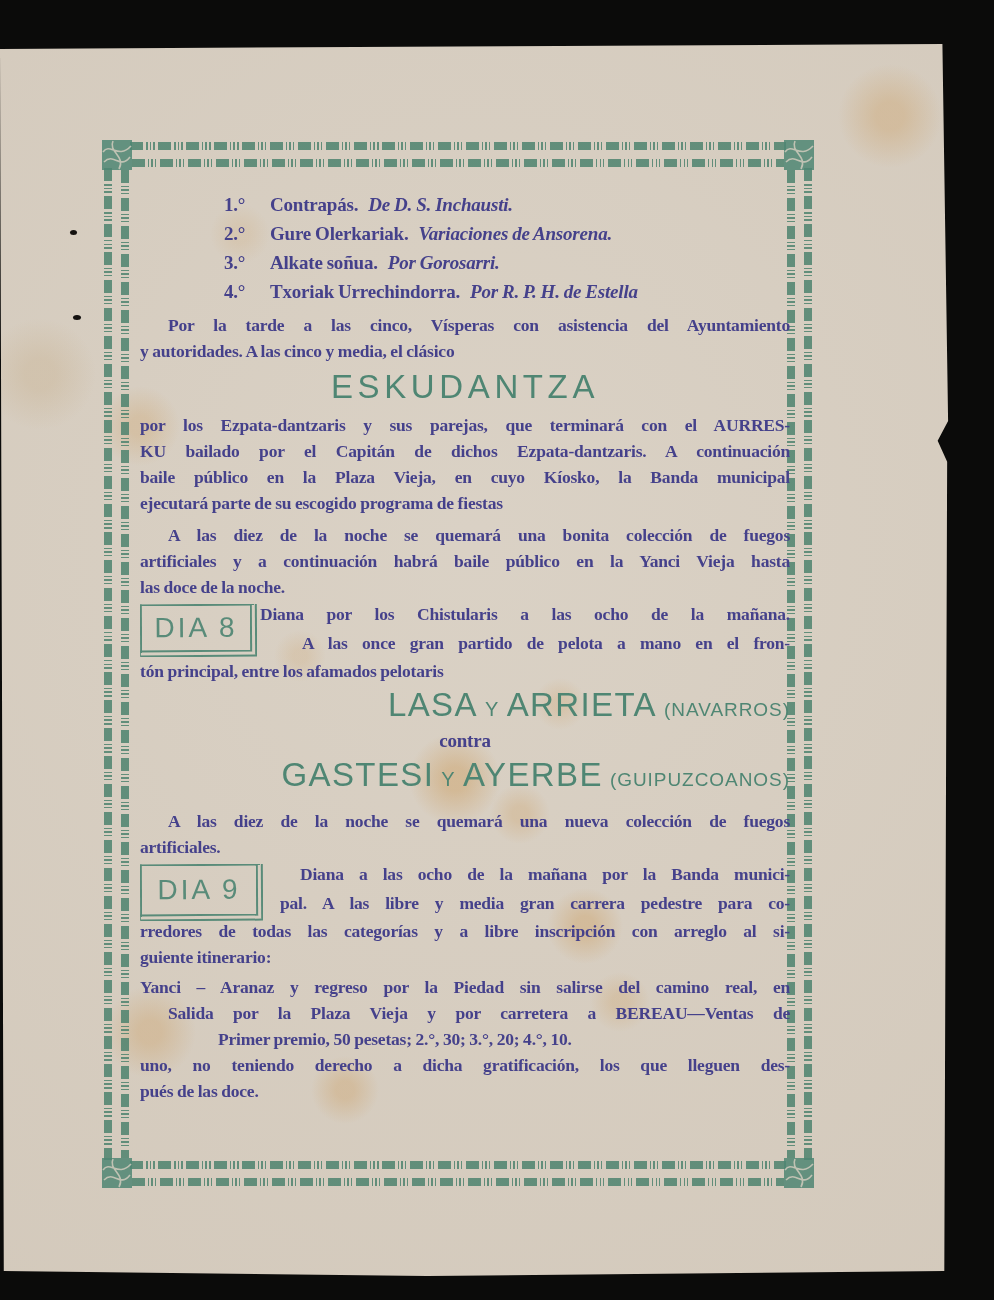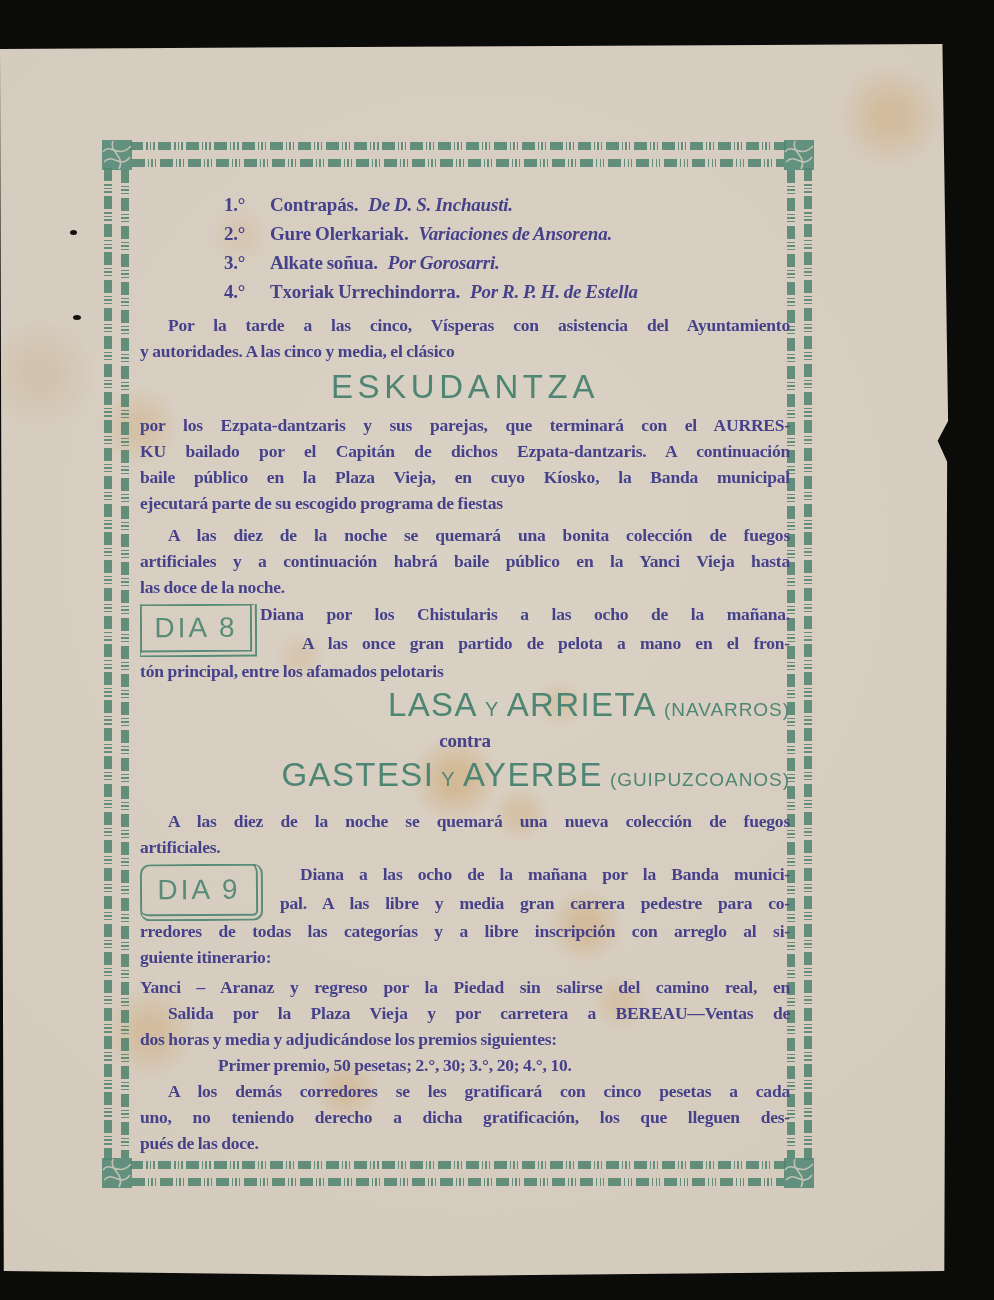--- a/index.html
+++ b/index.html
@@ -215,39 +215,37 @@
         <span class="big">AYERBE</span>
         <span class="origin">(GUIPUZCOANOS)</span>
       </div>
 
       <div class="p-top12">
         <div class="line ind j">A las diez de la noche se quemará una nueva colección de fuegos</div>
         <div class="line">artificiales.</div>
       </div>
 
       <div class="day-section">
-        <div class="day-box" style="width:114px;height:48px;border-radius:10px;">
+        <div class="day-box" style="width:114px;height:48px;">
           <span class="day-label">DIA 9</span>
         </div>
         <div class="line dl j" style="margin-left:160px;">Diana a las ocho de la mañana por la Banda munici-</div>
         <div class="line dl j" style="margin-left:140px;">pal. A las libre y media gran carrera pedestre para co-</div>
         <div class="line j">rredores de todas las categorías y a libre inscripción con arreglo al si-</div>
         <div class="line">guiente itinerario:</div>
       </div>
 
       <div class="p-top4">
         <div class="line j">Yanci – Aranaz y regreso por la Piedad sin salirse del camino real, en</div>
         <div class="line ind j">Salida por la Plaza Vieja y por carretera a BEREAU—Ventas de</div>
-        <div class="line">dos horas y media y adjudicándose los premios siguientes:</div>
       </div>
 
       <div class="line" style="margin-left:78px;">Primer premio, 50 pesetas;  2.°, 30;  3.°, 20;  4.°, 10.</div>
 
       <div>
-        <div class="line ind j">A los demás corredores se les gratificará con cinco pesetas a cada</div>
         <div class="line j">uno, no teniendo derecho a dicha gratificación, los que lleguen des-</div>
         <div class="line">pués de las doce.</div>
       </div>
 
     </div>
 
     <div class="speck" style="left:70px;top:186px;width:7px;height:5px;"></div>
     <div class="speck" style="left:73px;top:271px;width:8px;height:5px;"></div>
   </div>
 </div>

